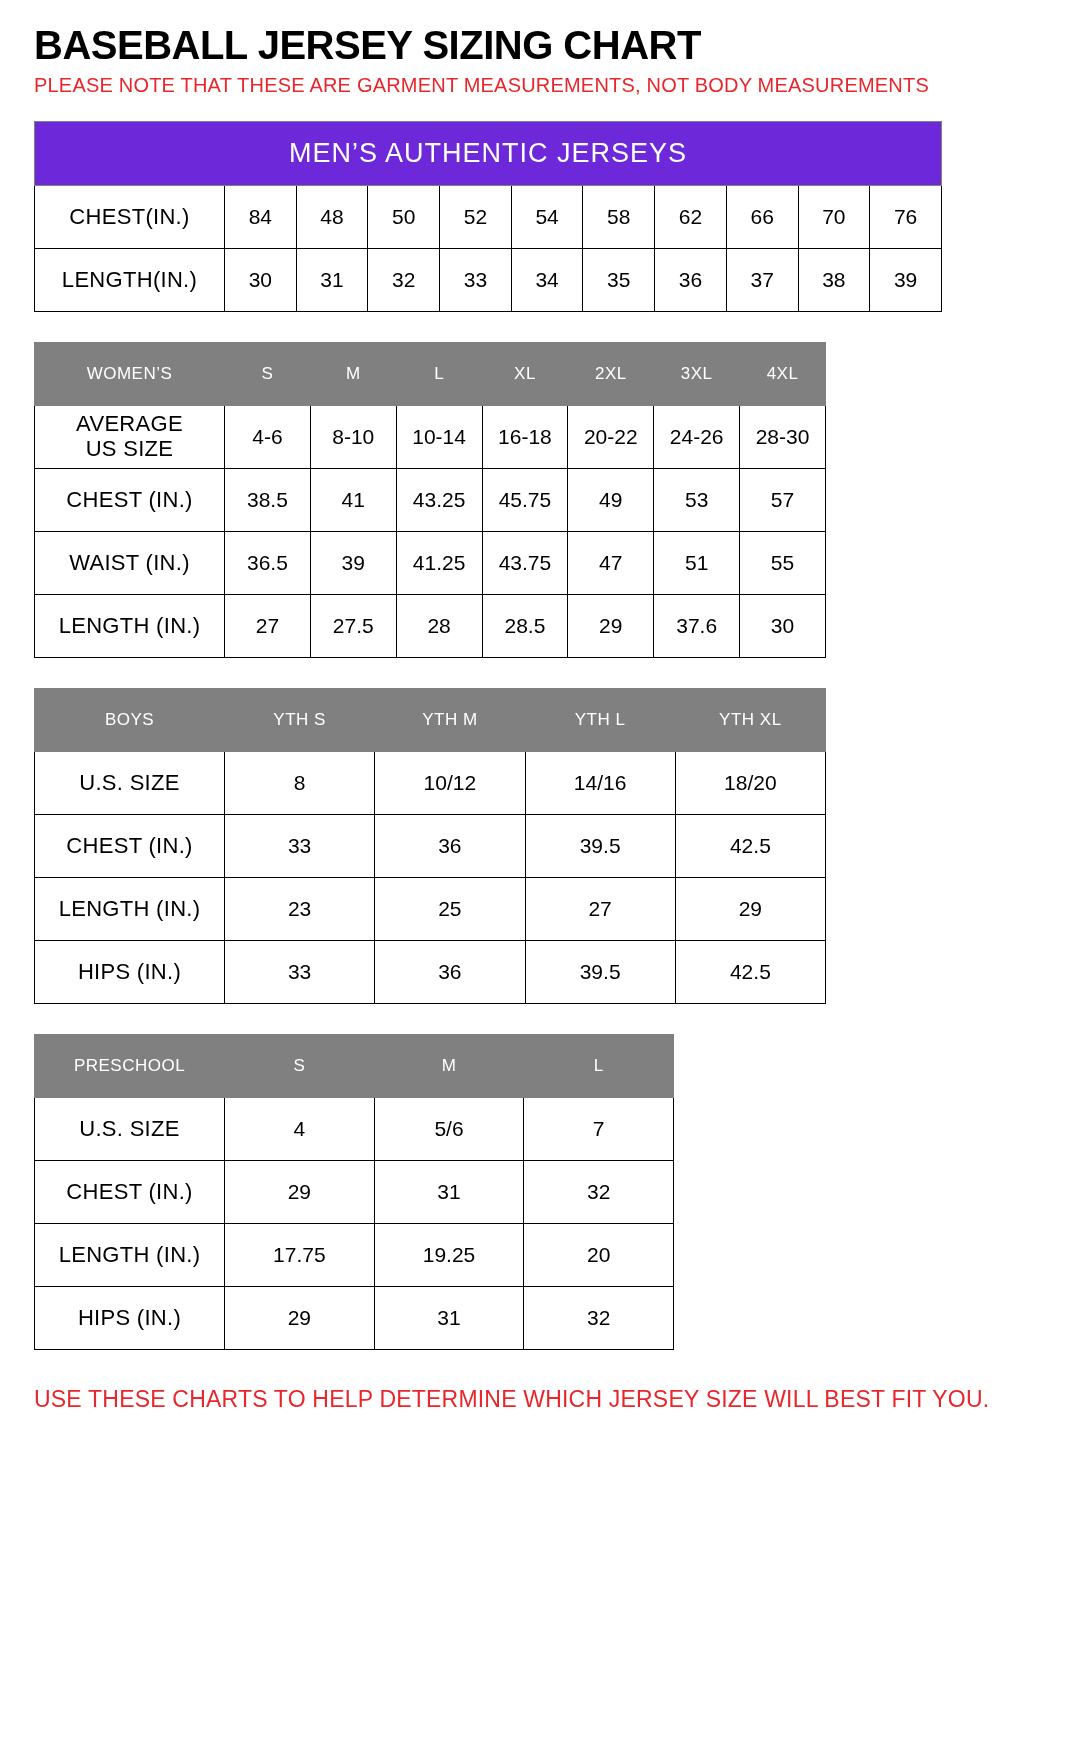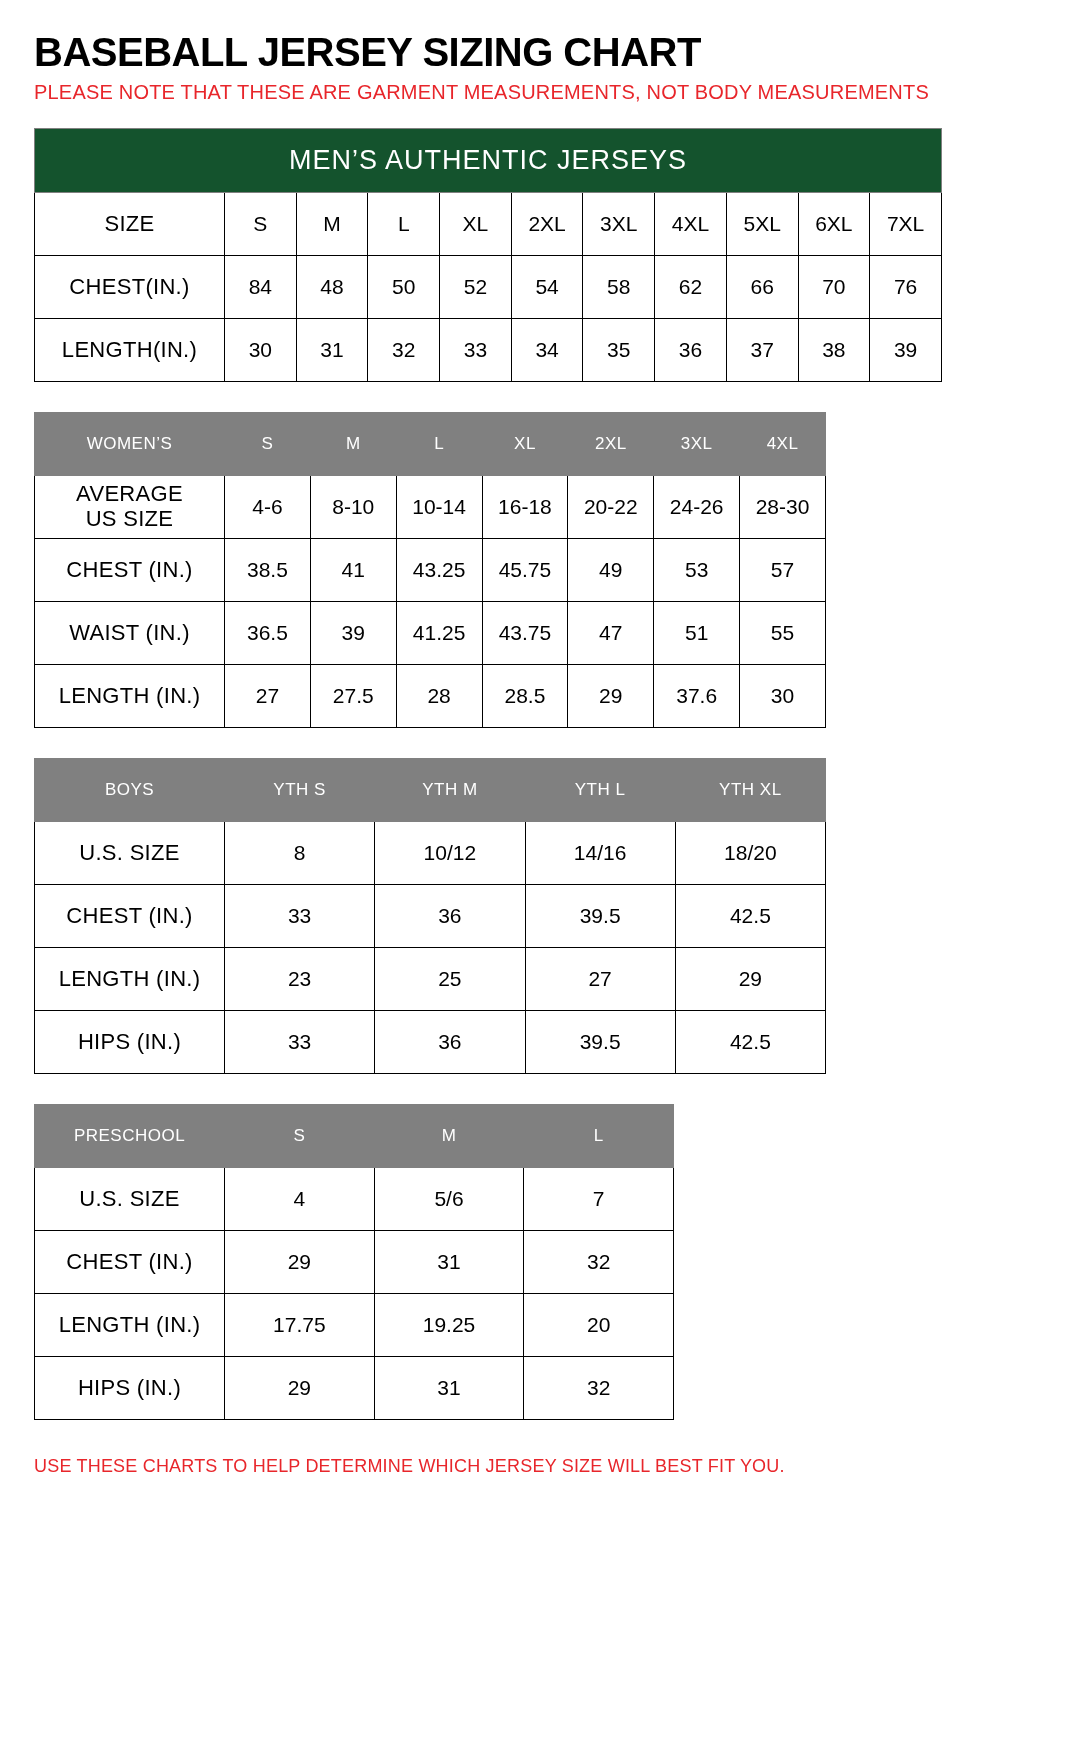--- a/index.html
+++ b/index.html
@@ -5,21 +5,21 @@
   * { box-sizing: border-box; }
   html, body {
     margin: 0; padding: 0;
     background: #ffffff;
     font-family: "Liberation Sans", sans-serif;
   }
   .page {
     width: 1047px;
     min-height: 1743px;
     background: #fff;
-    padding: 30px 34px 0 34px;
+    padding: 23px 34px 0 34px;
     position: relative;
   }
   .title {
     font-size: 40px;
     font-weight: bold;
     letter-spacing: -0.5px;
     color: #000;
     margin: 0 0 6px 0;
     line-height: 1.1;
   }
@@ -46,21 +46,21 @@
     font-weight: normal;
     padding: 0;
     height: 63px;
     outline: 1px solid #000;
     outline-offset: -1px;
   }
   
   td, th { outline: none; border: 1.5px solid #000; }
 
   .banner td {
-    background: #14532d;
+    background: #6d28d9;
     color: #ffffff;
     font-size: 27px;
     letter-spacing: 1px;
     border: 1.5px solid #808080;
     height: 64px;
     margin-top: 20px;
   }
   .hdr-gray {
     background: #808080 !important;
     color: #ffffff !important;
@@ -80,21 +80,21 @@
   table.boys col.lbl { width: 190px; }
   table.pre col.lbl { width: 190px; }
 
   .men-table { width: 908px; }
   .women-table { width: 792px; }
   .boys-table { width: 792px; }
   .pre-table { width: 640px; }
 
   .footer-note {
     color: #e8262b;
-    font-size: 18px;
+    font-size: 23px;
     letter-spacing: 0.2px;
     padding-top: 6px;
     padding-bottom: 14px;
   }
 </style>
 </head>
 <body>
 
 <div class="page">
 
@@ -102,33 +102,20 @@
   <p class="subtitle">PLEASE NOTE THAT THESE ARE GARMENT MEASUREMENTS, NOT BODY MEASUREMENTS</p>
 
   <div class="tbl-wrap">
     <table class="men men-table">
       <colgroup>
           <col class="lbl">
         </colgroup>
       <tbody>
         <tr class="banner">
           <td colspan="11">MEN’S AUTHENTIC JERSEYS</td>
-        </tr>
-        <tr>
-          <td class="rowlabel">SIZE</td>
-          <td>S</td>
-          <td>M</td>
-          <td>L</td>
-          <td>XL</td>
-          <td>2XL</td>
-          <td>3XL</td>
-          <td>4XL</td>
-          <td>5XL</td>
-          <td>6XL</td>
-          <td>7XL</td>
         </tr>
         <tr>
           <td class="rowlabel">CHEST(IN.)</td>
           <td>84</td>
           <td>48</td>
           <td>50</td>
           <td>52</td>
           <td>54</td>
           <td>58</td>
           <td>62</td>

